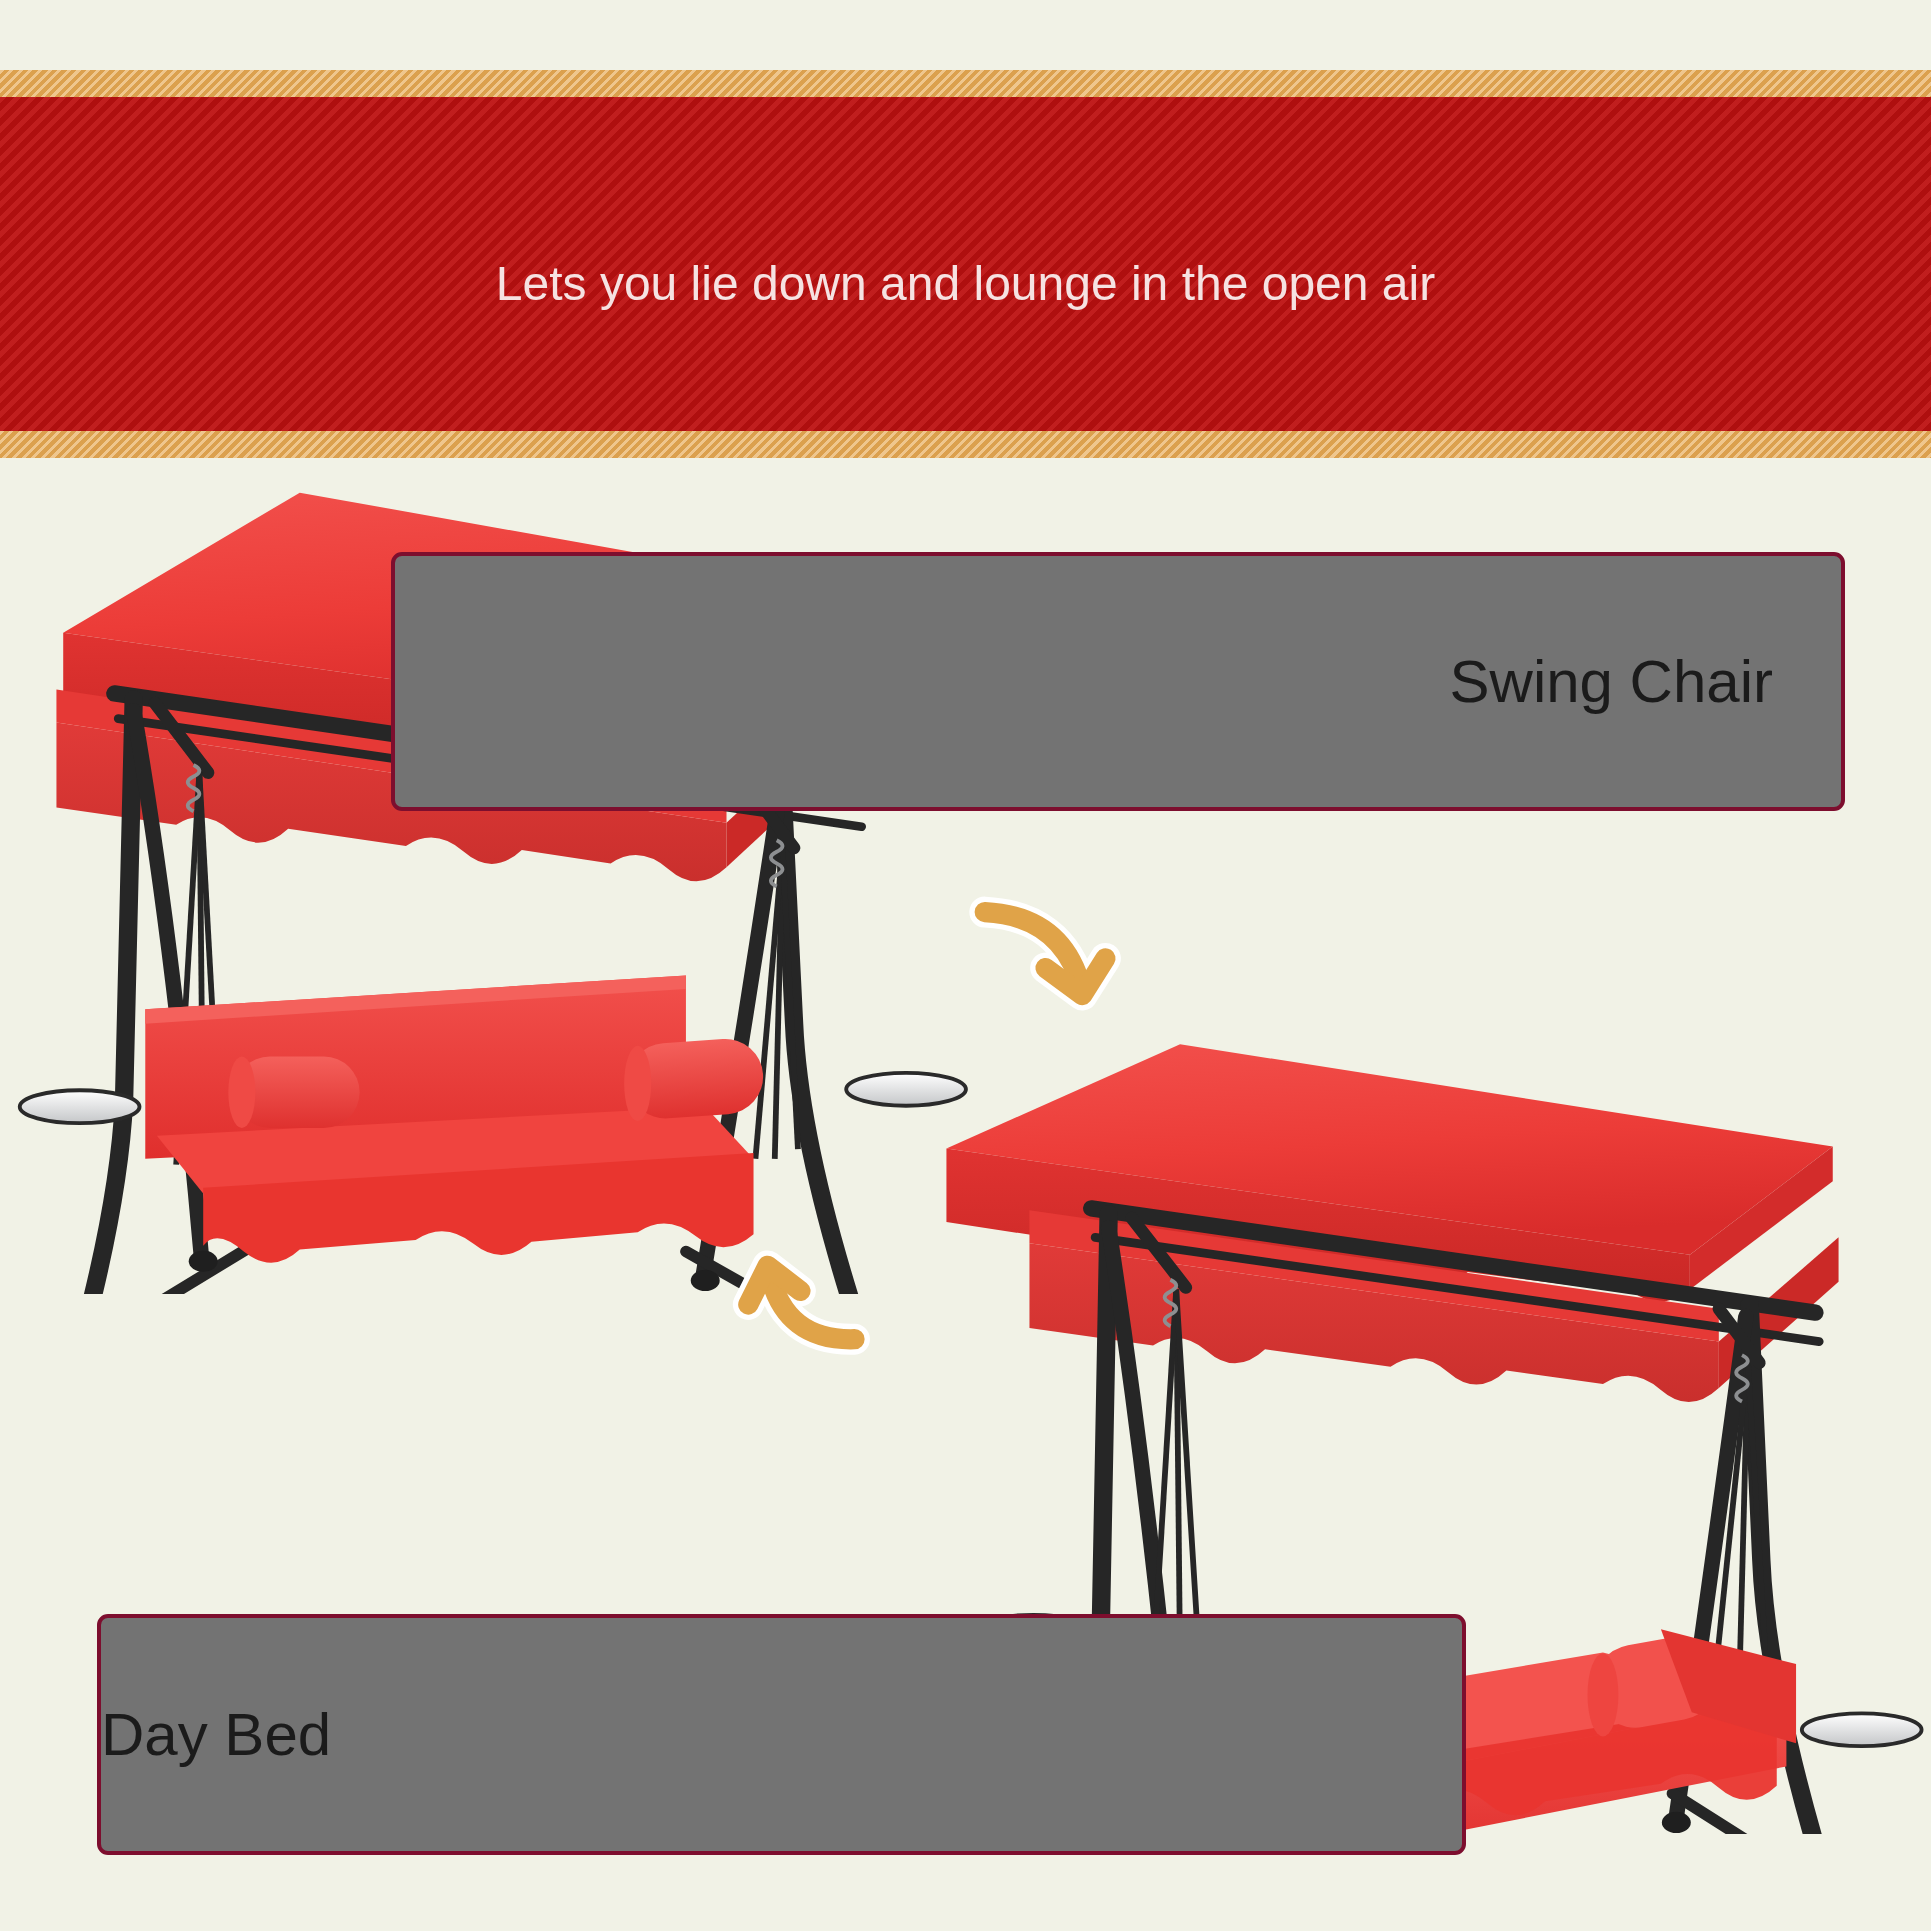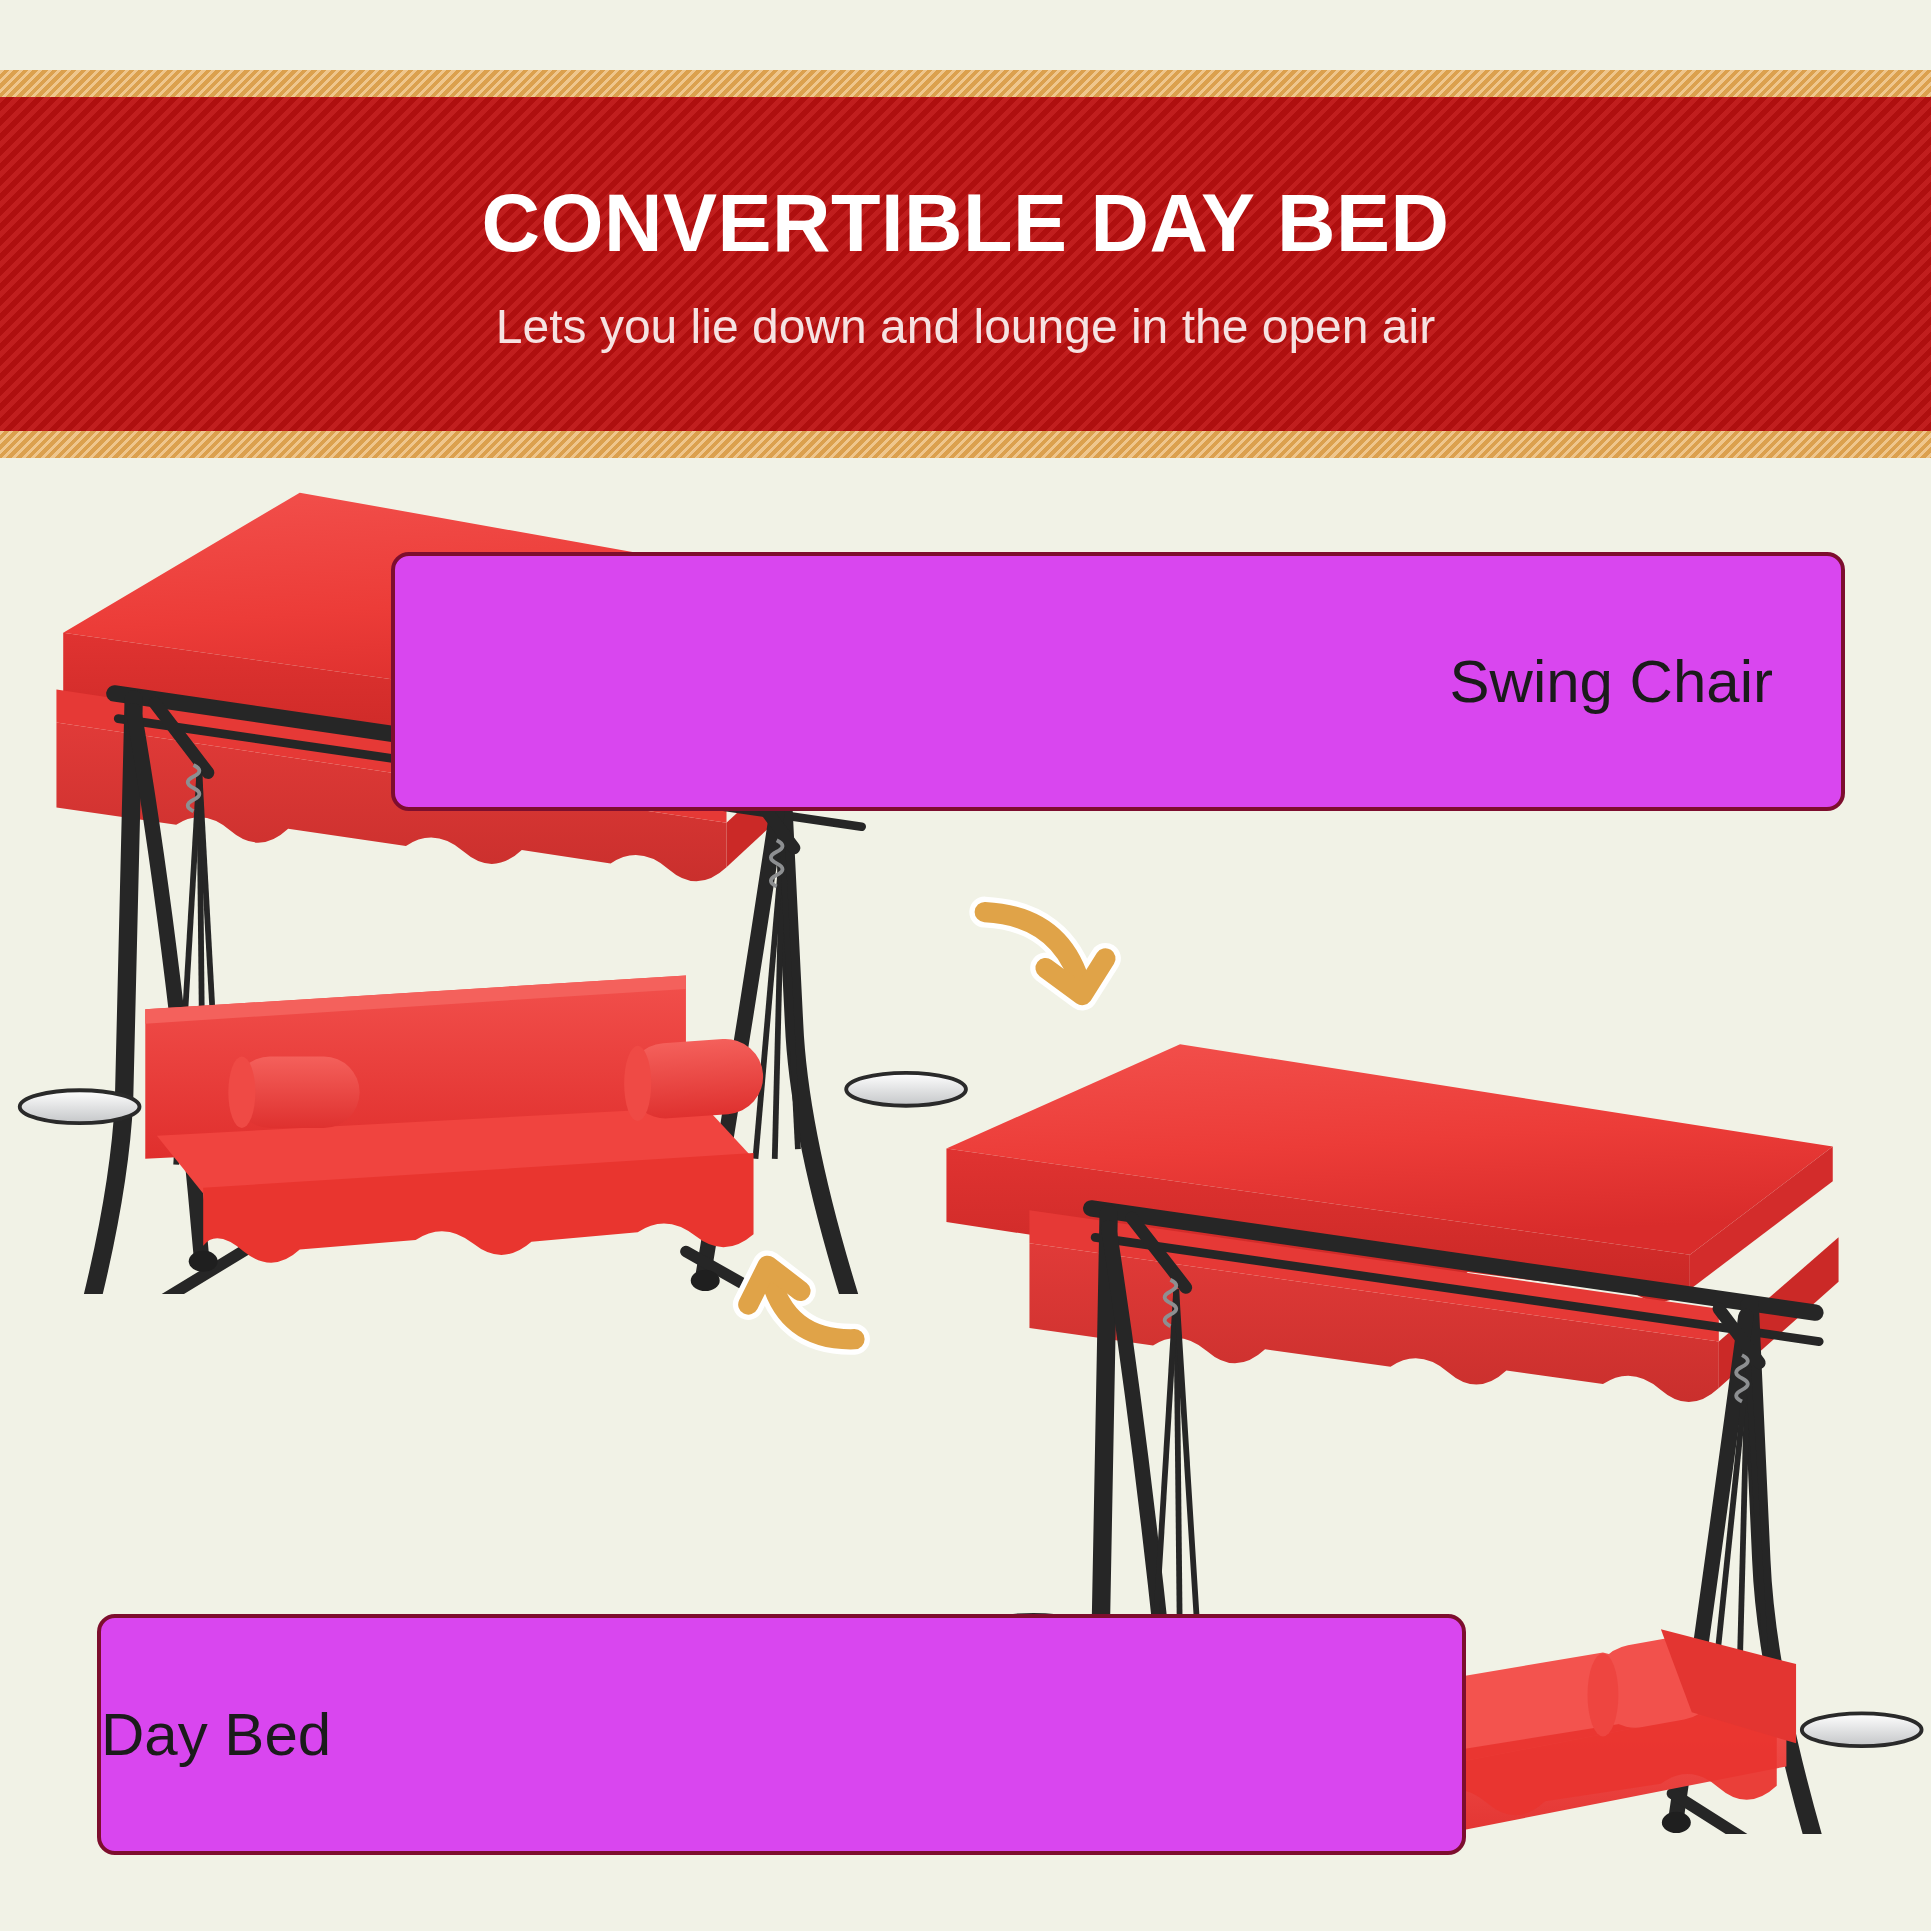--- a/index.html
+++ b/index.html
@@ -47,23 +47,23 @@
     font-size:48px;
     font-weight:400;
     line-height:1.0;
     text-align:center;
     margin-top:39px;
   }
 
   
   .callout {
     position:absolute;
-    background:#d946ef;
+    background:#737373;
     border:4.8px solid #7d0e2e;
-    border-radius:18px;
+    border-radius:11px;
     display:flex;
     align-items:center;
   }
   #callout-swing { left:391px; top:552px; width:1454px; height:259px; justify-content:flex-end; padding-right:68px; }
   #callout-daybed { left:97px; top:1614px; width:1369px; height:241px; justify-content:flex-start; }
   .callout-label { font-size:60px; color:#1b1b1b; font-weight:400; white-space:nowrap; }
 
   
   .product { position:absolute; }
   #product-swing  { left:9.7px;  top:483px;  width:985px; height:811px; }
@@ -73,21 +73,20 @@
   .arrow { position:absolute; }
   #arrow-down  { left:951px; top:883px;  width:222px; height:145px; }
   #arrow-up    { left:729px; top:1231px; width:222px; height:145px; }
 </style>
 </head>
 <body>
 
 <div id="banner-wrap">
   <div id="stripe-gold-top" class="stripe-gold"></div>
   <div id="banner-red">
-    <div id="banner-title">CONVERTIBLE DAY BED</div>
     <div id="banner-subtitle">Lets you lie down and lounge in the open air</div>
   </div>
   <div id="stripe-gold-bottom" class="stripe-gold"></div>
 </div>
 
 <div class="product" id="product-swing">
 <svg viewBox="0 0 1020 840" width="985" height="811" xmlns="http://www.w3.org/2000/svg">
   <defs>
     <linearGradient id="canTop1" x1="0" y1="0" x2="0.25" y2="1">
       <stop offset="0" stop-color="#f2504c"></stop>

